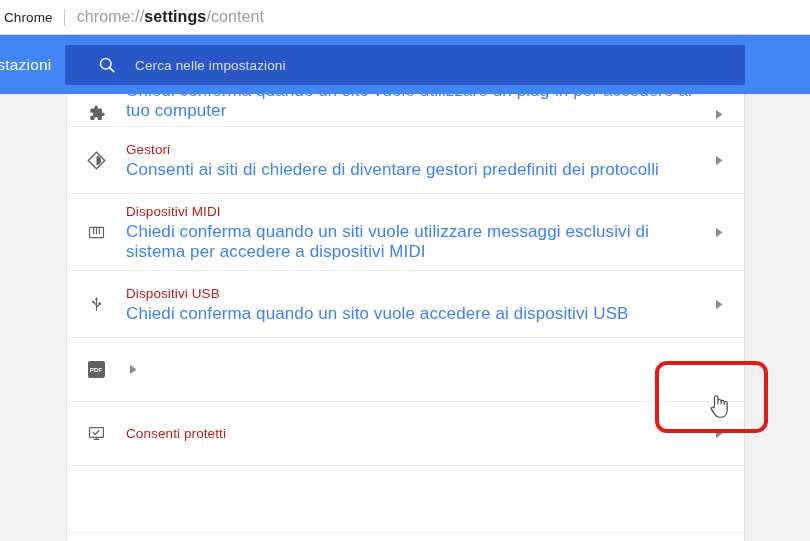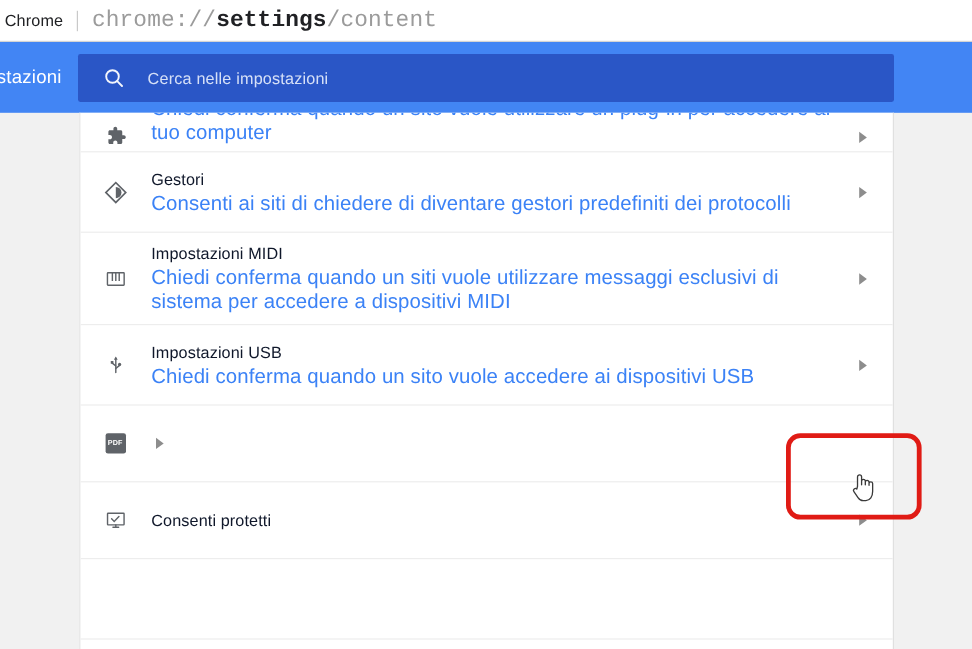--- a/index.html
+++ b/index.html
@@ -36,26 +36,25 @@
     color: #202124;
     letter-spacing: .1px;
     padding: 0 11px 0 2px;
   }
   .topbar-sep {
     width: 1px;
     height: 17px;
     background: #c9c9c9;
   }
   .topbar-url {
-    font-size: 19px;
+    font-size: 16px;
     color: #9b9b9b;
     padding-left: 12px;
     letter-spacing: .1px;
     white-space: nowrap;
-    font-family: Liberation Mono, monospace;
   }
   .topbar-url b {
     color: #202124;
     font-weight: 700;
   }
 
   
   .header {
     position: absolute;
     left: 0; top: 35px;
@@ -75,20 +74,21 @@
     letter-spacing: .2px;
   }
   .searchbox {
     position: absolute;
     left: 65px; top: 10px;
     width: 680px; height: 40px;
     background: #2a56c6;
     border-radius: 2px;
     display: flex;
     align-items: center;
+    padding-left: 12px;
   }
   .search-icon {
     width: 20px; height: 20px;
     margin: 0 18px 0 20px;
     flex: none;
     opacity: .95;
   }
   .search-icon svg { display: block; }
   .search-placeholder {
     color: #d6e0f7;
@@ -142,21 +142,21 @@
   }
   .row-icon svg { display: block; }
 
   .row-text {
     flex: 1 1 auto;
     min-width: 0;
     padding-right: 10px;
   }
   .row-title {
     font-size: 13.5px;
-    color: #0f172a;
+    color: #b91c1c;
     line-height: 20px;
     letter-spacing: .1px;
   }
   .row-sub {
     font-size: 17px;
     color: #3b82f6;
     line-height: 20px;
     letter-spacing: .1px;
   }
 
@@ -267,21 +267,21 @@
     <div class="row three-line">
       <span class="row-icon">
         <svg width="19" height="19" viewBox="0 0 24 24" fill="none" stroke="#5f6368" stroke-width="1.5">
           <rect x="3.2" y="5.5" width="17.6" height="13" rx="0.6"></rect>
           <line x1="8.4" y1="5.5" x2="8.4" y2="14.2"></line>
           <line x1="12" y1="5.5" x2="12" y2="14.2"></line>
           <line x1="15.6" y1="5.5" x2="15.6" y2="14.2"></line>
         </svg>
       </span>
       <span class="row-text">
-        <div class="row-title">Impostazioni MIDI</div>
+        <div class="row-title">Dispositivi MIDI</div>
         <div class="row-sub">Chiedi conferma quando un siti vuole utilizzare messaggi esclusivi di sistema per accedere a dispositivi MIDI</div>
       </span>
       <span class="row-chevron">
         <svg width="9" height="11" viewBox="0 0 9 11" fill="#8d8d8d">
             <path d="M1 0.8 L7.4 5.5 L1 10.2 Z"></path>
           </svg>
       </span>
     </div>
 
 
@@ -290,21 +290,21 @@
         <svg width="19" height="19" viewBox="0 0 24 24" fill="none" stroke="#5f6368" stroke-width="1.5" stroke-linecap="round">
           <line x1="12" y1="4.5" x2="12" y2="19.5"></line>
           <path d="M12 2.6 l2 3.4 h-4 z" fill="#5f6368" stroke="none"></path>
           <line x1="12" y1="12.6" x2="8" y2="9.3"></line>
           <line x1="12" y1="15.3" x2="16" y2="12"></line>
           <rect x="6.7" y="7.4" width="2.8" height="2.8" fill="#5f6368" stroke="none"></rect>
           <circle cx="16" cy="11" r="1.7" fill="#5f6368" stroke="none"></circle>
         </svg>
       </span>
       <span class="row-text">
-        <div class="row-title">Impostazioni USB</div>
+        <div class="row-title">Dispositivi USB</div>
         <div class="row-sub">Chiedi conferma quando un sito vuole accedere ai dispositivi USB</div>
       </span>
       <span class="row-chevron">
         <svg width="9" height="11" viewBox="0 0 9 11" fill="#8d8d8d">
             <path d="M1 0.8 L7.4 5.5 L1 10.2 Z"></path>
           </svg>
       </span>
     </div>
 
     <div class="row">

